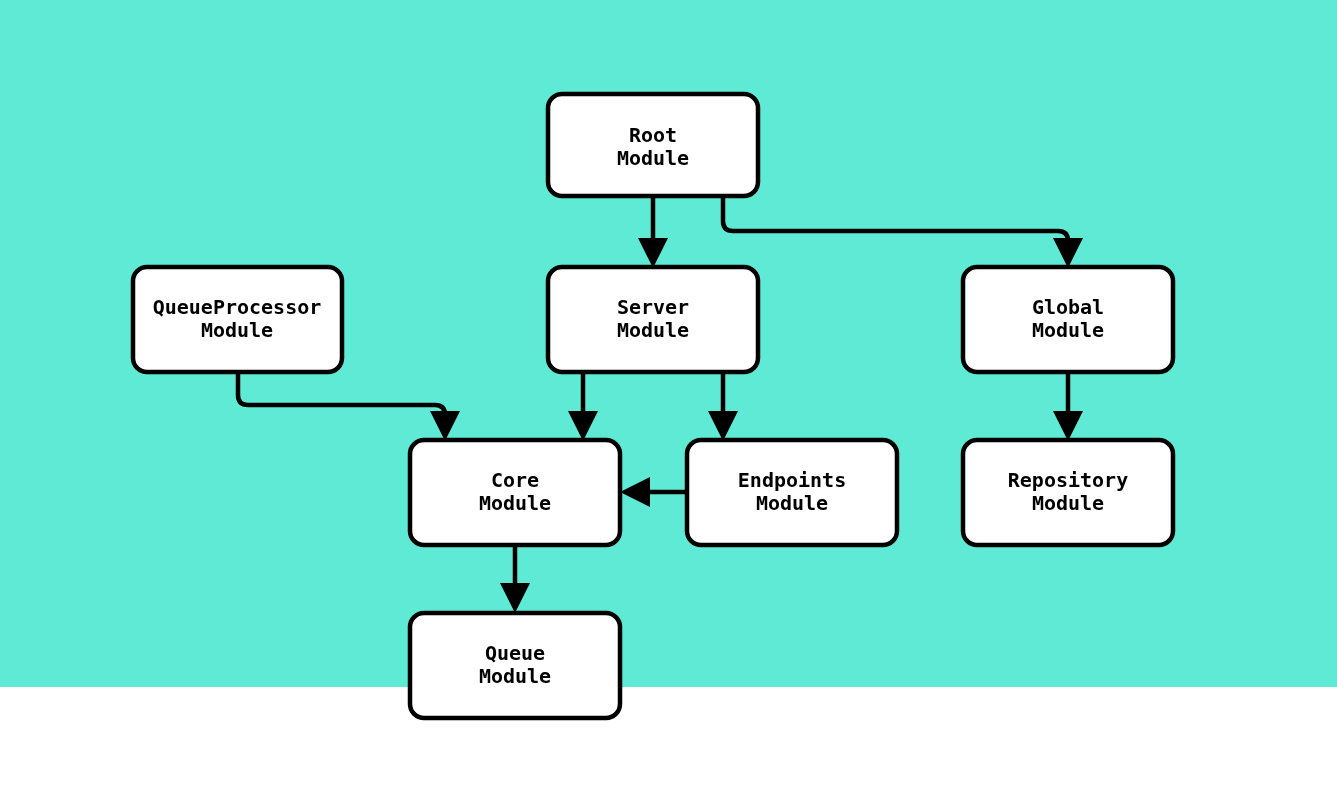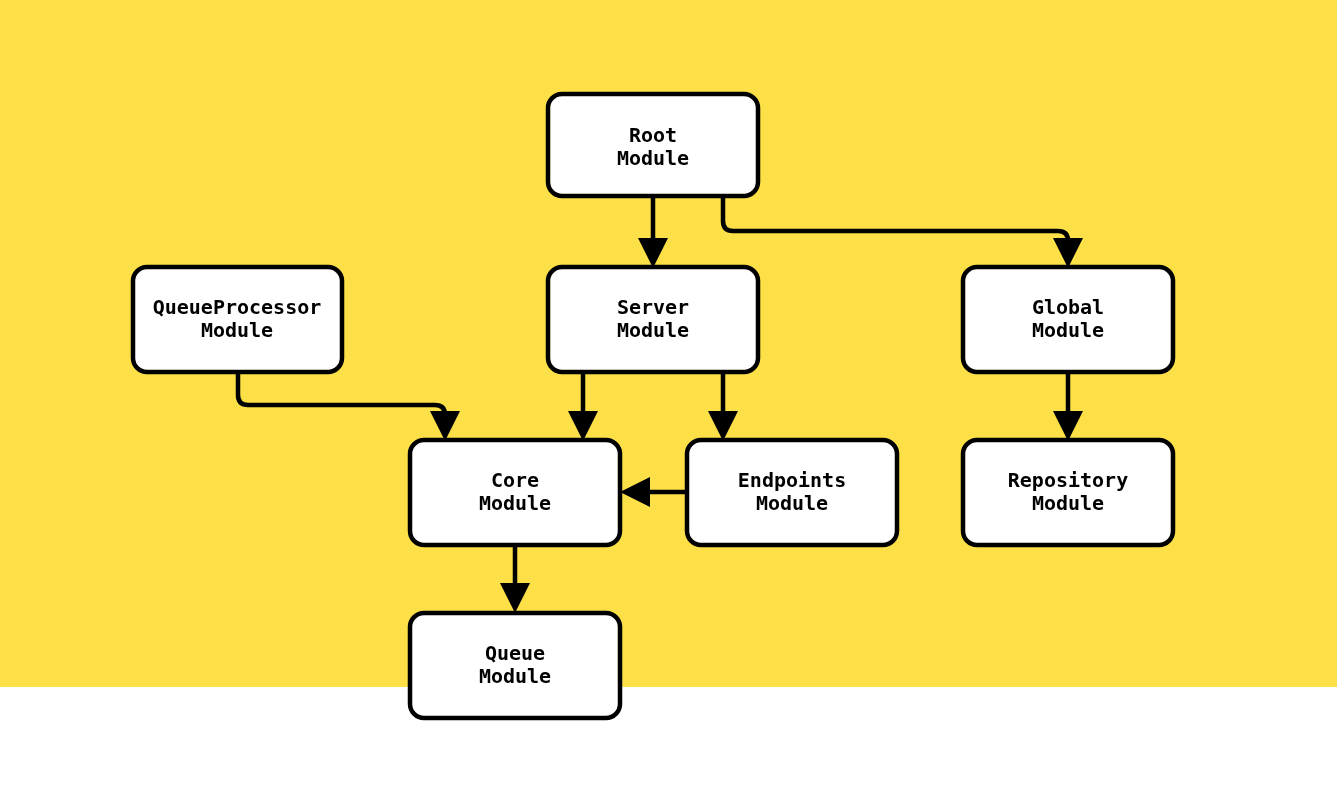--- a/index.html
+++ b/index.html
@@ -10,21 +10,21 @@
   body {
     width: 1337px;
     height: 809px;
     overflow: hidden;
     font-family: "DejaVu Sans Mono", monospace;
   }
   #diagram-canvas {
     position: relative;
     width: 1337px;
     height: 687px;
-    background: #fde047;
+    background: #5eead4;
   }
   svg.diagram {
     display: block;
     width: 1337px;
     height: 809px;
   }
   .node-box {
     fill: #ffffff;
     stroke: #000000;
     stroke-width: 4.5;

